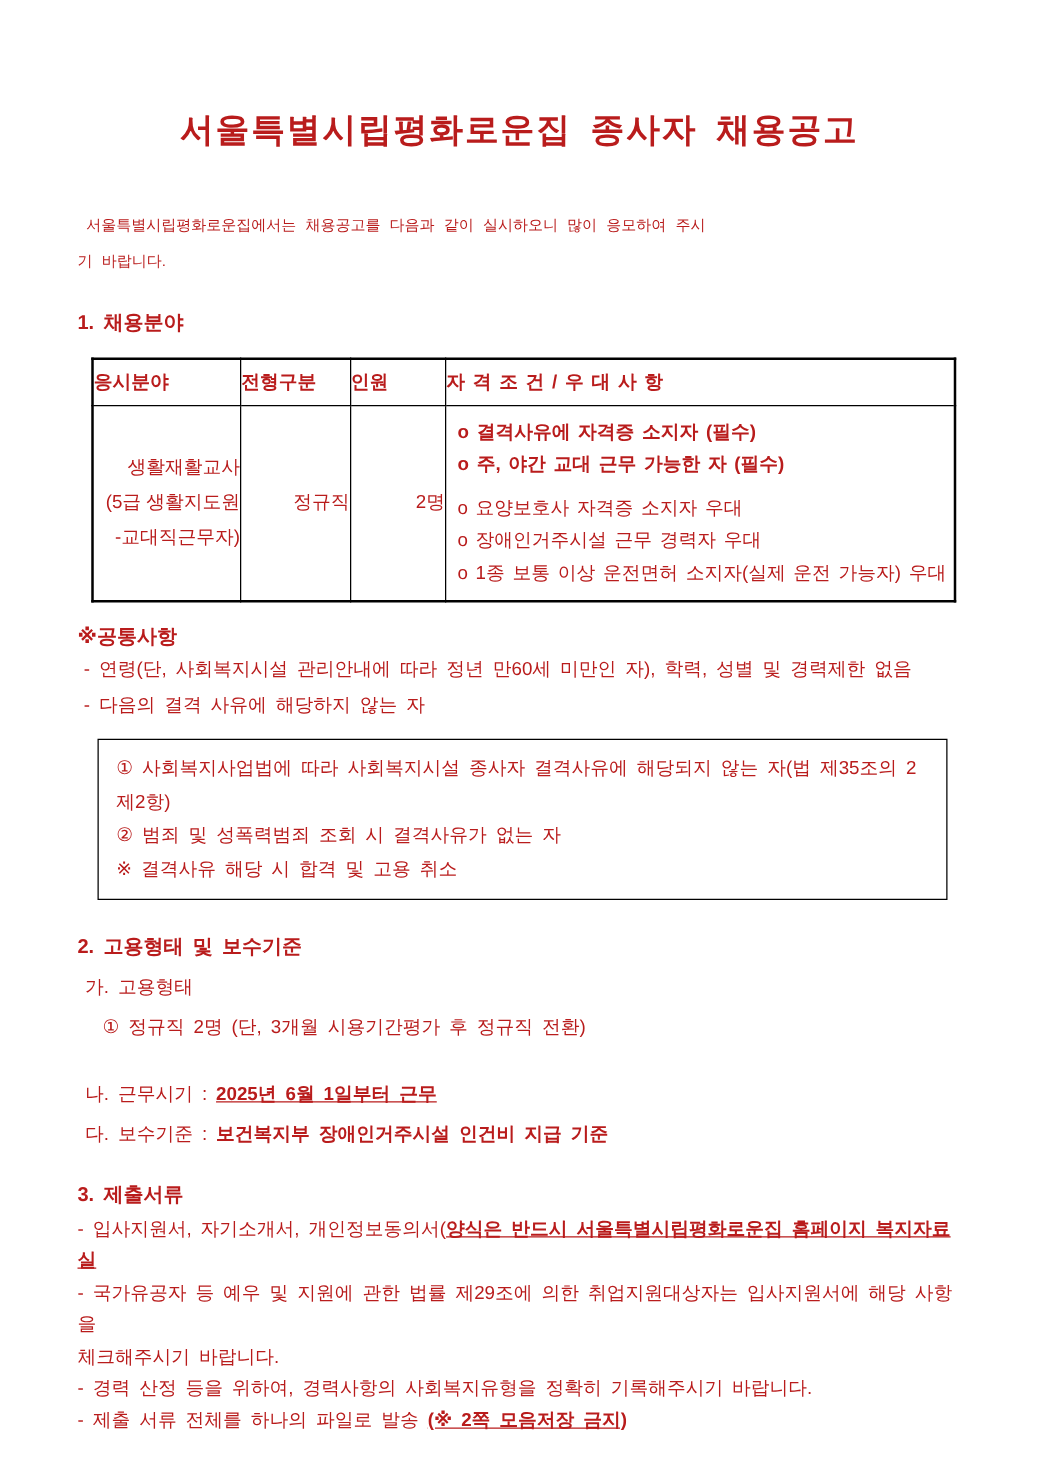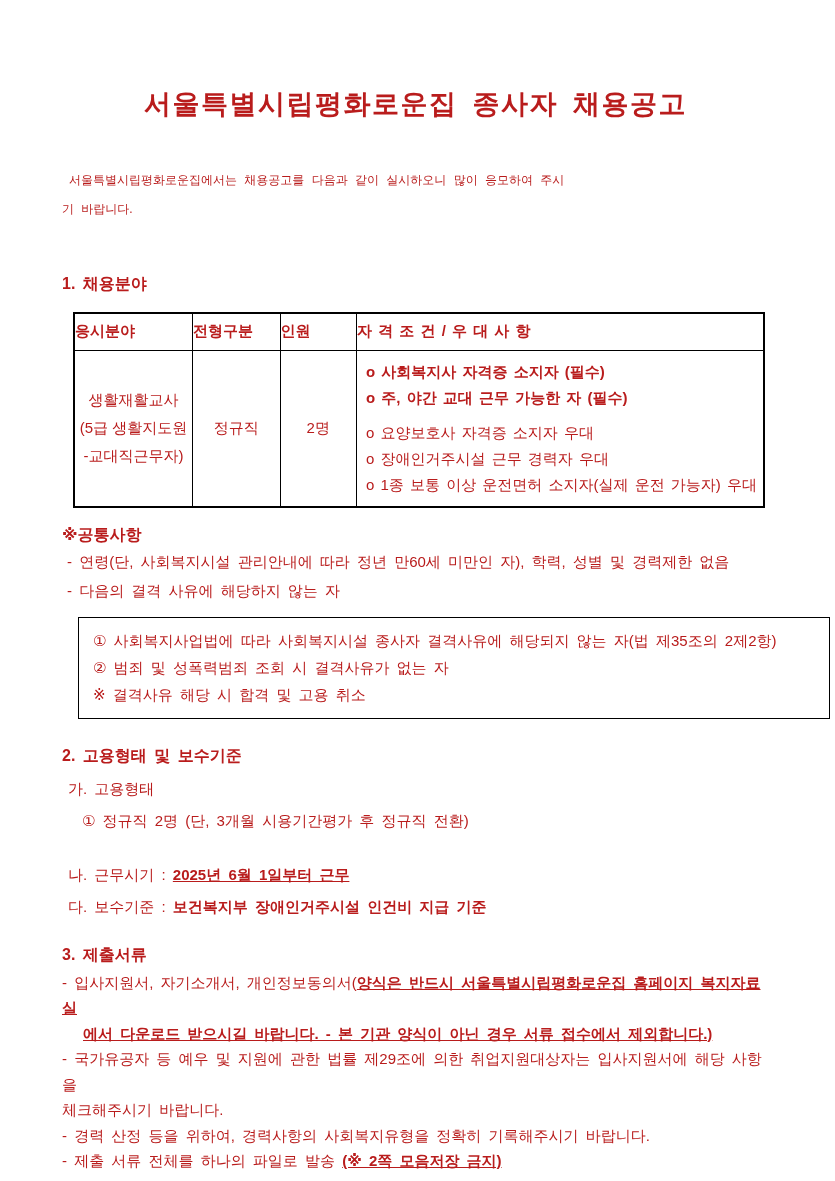--- a/index.html
+++ b/index.html
@@ -27,21 +27,21 @@
     font-size:12px;
     line-height:29px;
     word-spacing:4px;
   }
   .intro .ind { padding-left:7px; }
   .sec-heading {
     font-size:16px;
     font-weight:bold;
     word-spacing:3px;
   }
-  .sec1 { margin-top:50px; }
+  .sec1 { margin-top:24px; }
   .recruit-table {
     margin-top:17px;
     margin-left:11px;
     width:692px;
     border-collapse:collapse;
     border:2px solid #000;
   }
   .recruit-table th, .recruit-table td {
     border:1px solid #000;
     font-size:15px;
@@ -49,32 +49,32 @@
   }
   .recruit-table th {
     height:37px;
     font-weight:bold;
     text-align:left;
     word-spacing:2px;
   }
   .col-field { width:126px; }
   .col-type  { width:93px; }
   .col-count { width:81px; }
-  .cell-center { text-align:center; line-height:28px; }
+  .cell-center { text-align:right; line-height:28px; }
   .cell-qual { padding:8px 6px 8px 9px; }
   .qline { line-height:26px; word-spacing:2px; white-space:nowrap; }
   .qgap { height:9px; }
   .bold { font-weight:bold; }
   .bu { font-weight:bold; text-decoration:underline; }
   .common { margin-top:17px; }
   .common-item { line-height:26px; margin-left:5px; word-spacing:3px; margin-top:3px; }
   .notice-box {
     margin-top:13px;
     margin-left:16px;
-    width:752px;
+    width:680px;
     border:1px solid #000;
     padding:9px 12px 10px 14px;
     line-height:27px;
     word-spacing:3px;
   }
   .sec2 { margin-top:27px; }
   .s2-line { line-height:25px; word-spacing:3px; }
   .s2-a  { margin-top:9px;  margin-left:6px; }
   .s2-a1 { margin-top:7px;  margin-left:20px; }
   .s2-b  { margin-top:29px; margin-left:6px; }
@@ -109,21 +109,21 @@
       </tr>
       <tr>
         <td class="cell-center">
           <div>생활재활교사</div>
           <div>(5급 생활지도원</div>
           <div>-교대직근무자)</div>
         </td>
         <td class="cell-center">정규직</td>
         <td class="cell-center">2명</td>
         <td class="cell-qual">
-          <div class="qline bold">o 사회복지사 자격증 소지자 (필수)</div>
+          <div class="qline bold">o 결격사유에 자격증 소지자 (필수)</div>
           <div class="qline bold">o 주, 야간 교대 근무 가능한 자 (필수)</div>
           <div class="qgap"></div>
           <div class="qline">o 요양보호사 자격증 소지자 우대</div>
           <div class="qline">o 장애인거주시설 근무 경력자 우대</div>
           <div class="qline">o 1종 보통 이상 운전면허 소지자(실제 운전 가능자) 우대</div>
         </td>
       </tr>
     </tbody>
       </table>
   </div>
@@ -145,21 +145,20 @@
     <div class="s2-line s2-a">가. 고용형태</div>
     <div class="s2-line s2-a1">① 정규직 2명 (단, 3개월 시용기간평가 후 정규직 전환)</div>
     <div class="s2-line s2-b"><span>나. 근무시기 : </span><span class="bu">2025년 6월 1일부터 근무 </span></div>
     <div class="s2-line s2-c"><span>다. 보수기준 : </span><span class="bold">보건복지부 장애인거주시설 인건비 지급 기준</span></div>
   </div>
 
   <div class="sec3">
     <div class="sec-heading">3. 제출서류</div>
     <div class="s3-bullets">
       <div class="s3-line"><span>- 입사지원서, 자기소개서, 개인정보동의서(</span><span class="bu">양식은 반드시 서울특별시립평화로운집 홈페이지 복지자료실</span></div>
-      <div class="s3-line s3-ind1"><span class="bu">에서 다운로드 받으시길 바랍니다. - 본 기관 양식이 아닌 경우 서류 접수에서 제외합니다.)</span></div>
       <div class="s3-line ind-sp">- 국가유공자 등 예우 및 지원에 관한 법률 제29조에 의한 취업지원대상자는 입사지원서에 해당 사항을</div>
       <div class="s3-line">체크해주시기 바랍니다.</div>
       <div class="s3-line">- 경력 산정 등을 위하여, 경력사항의 사회복지유형을 정확히 기록해주시기 바랍니다.</div>
       <div class="s3-line"><span>- 제출 서류 전체를 하나의 파일로 발송 </span><span class="bu">(※ 2쪽 모음저장 금지)</span></div>
 
     </div>
   </div>
 
 </div>
 

